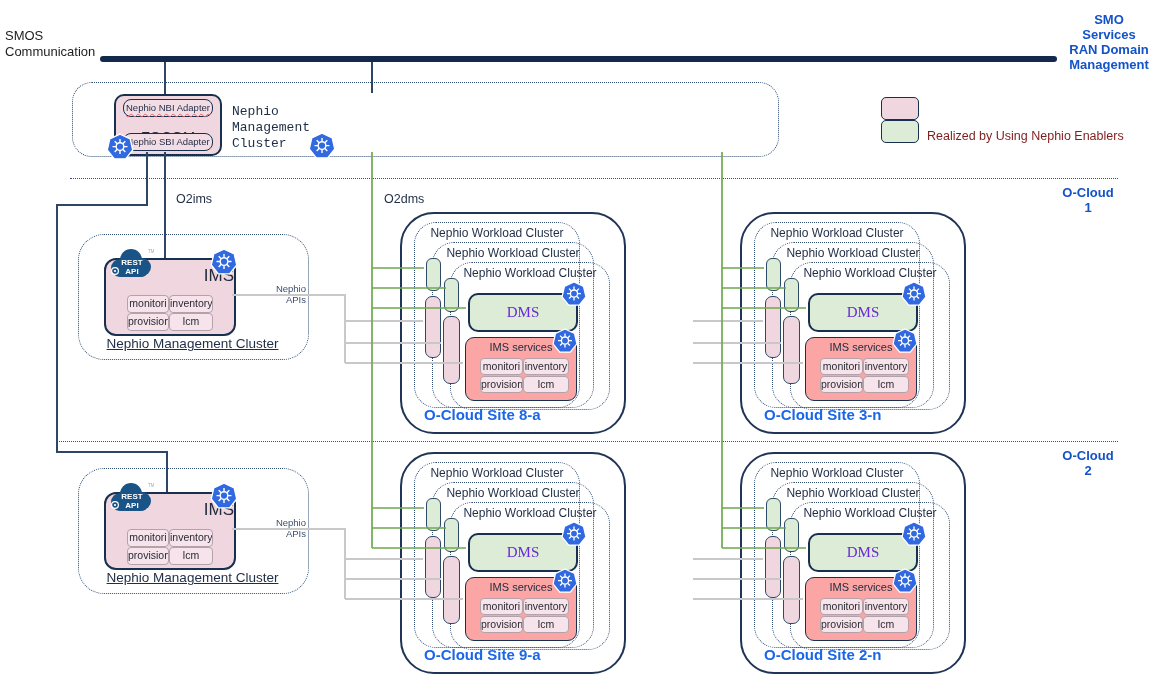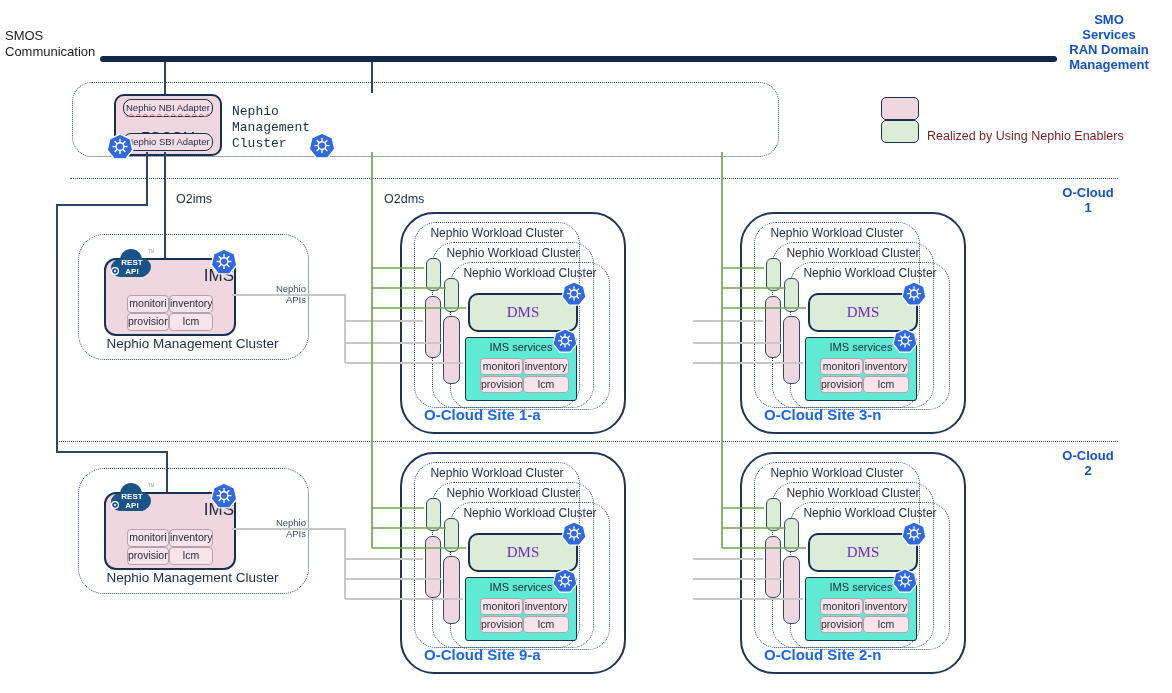--- a/index.html
+++ b/index.html
@@ -29,33 +29,33 @@
   .legend-swatch{position:absolute;left:881px;width:36px;height:21px;border:1.7px solid #17304f;border-radius:5px;}
   .legend-lbl{position:absolute;left:927px;top:111px;font-size:12.5px;color:#7f1d1d;margin-top:18px;}
   
   .iface{position:absolute;font-size:12.5px;color:#1f2d45;}
   
   .ims-dotbox{position:absolute;left:78px;width:229px;height:124px;border:1.6px dotted #2e4c72;border-radius:26px;}
   .ims-box{position:absolute;left:104px;width:128px;height:74px;background:#f0d6de;border:2px solid #17304f;border-radius:12px;}
   .ims-title{position:absolute;left:0;top:6px;width:100%;text-align:right;font-size:17px;color:#232c3d;}
   .svc{position:absolute;background:#f6e4ea;border:1.2px solid #b3a2ac;border-radius:4px;
     font-size:10.5px;color:#2a2a35;text-align:center;line-height:15px;white-space:nowrap;overflow:hidden;}
-  .ims-cluster-lbl{position:absolute;left:0;width:100%;text-align:center;font-size:13.5px;color:#1f2d45;}
+  .ims-cluster-lbl{position:absolute;left:0;width:100%;text-align:center;font-size:13.5px;color:#1f2d45;text-decoration:underline;}
   .napis{position:absolute;left:254px;width:52px;text-align:right;font-size:9.5px;color:#3c4e6a;}
   
   .site{position:absolute;width:222px;height:218px;border:2px solid #1f3456;border-radius:34px;background:transparent;}
   .wcluster{position:absolute;border:1.5px dotted #2e4c72;border-radius:22px;}
   .wc-lbl{position:absolute;top:3px;left:0;width:100%;text-align:center;font-size:12px;color:#1f2d45;white-space:nowrap;}
   .tab{position:absolute;border:1.6px solid #2a4a66;}
   .tab.g{background:#dcecd6;border-radius:6px;}
   .tab.p{background:#f0d6de;border-radius:7px;}
   .dms{position:absolute;left:66px;top:79px;width:106px;height:35px;background:#dcecd6;border:2px solid #17304f;
     border-radius:10px;display:flex;align-items:center;justify-content:center;font-size:15px;color:#6d28d9;font-family:Liberation Serif, serif;}
-  .imssvc{position:absolute;left:63px;top:123px;width:110px;height:62px;background:#5eead4;
-    border:1.8px solid #17304f;border-radius:3px;}
+  .imssvc{position:absolute;left:63px;top:123px;width:110px;height:62px;background:#fca5a5;
+    border:1.8px solid #17304f;border-radius:9px;}
   .imssvc-title{position:absolute;top:3px;left:0;width:100%;text-align:center;font-size:11px;color:#232c3d;}
   .site-lbl{position:absolute;left:22px;top:192px;font-size:15px;font-weight:bold;color:#1b66e8;white-space:nowrap;}
   
   .k8s{position:absolute;width:30px;height:30px;}
   .k8s svg{width:100%;height:100%;display:block;}
   .k8s-sm{width:28px;height:28px;}
   .restapi{position:absolute;width:48px;height:38px;}
   .restapi svg{width:100%;height:100%;display:block;}
   svg.lines{position:absolute;left:0;top:0;z-index:6;pointer-events:none;}
 </style>
@@ -250,21 +250,21 @@
     </div>
     <div class="k8s k8s-sm" style="left:149px;top:113px;">
       <svg viewBox="0 0 36 36">
           <polygon points="18,2.5 30.3,8.4 33.3,21.6 24.8,32.2 11.2,32.2 2.7,21.6 5.7,8.4" fill="#3069e0" stroke="#fff" stroke-width="1.6"></polygon>
           <g stroke="#fff" fill="none" stroke-width="1.7">
             <circle cx="18" cy="17.5" r="4.6"></circle>
             <path d="M18,12.9 V8.5 M18,22.1 V26.5 M13.4,17.5 H9 M22.6,17.5 H27 M14.7,14.2 L11.6,11.1 M21.3,14.2 L24.4,11.1 M14.7,20.8 L11.6,23.9 M21.3,20.8 L24.4,23.9"></path>
           </g>
         </svg>
       </div>
-    <div class="site-lbl">O-Cloud Site 1-a</div>
+    <div class="site-lbl">O-Cloud Site 8-a</div>
   </div>
 
   <div class="site" style="left:740px;top:212px;">
     <div class="wcluster" style="left:12px;top:8px;width:164px;height:184px;">
       <div class="wc-lbl">Nephio Workload Cluster</div>
       </div>
     <div class="wcluster" style="left:30px;top:28px;width:160px;height:164px;">
       <div class="wc-lbl">Nephio Workload Cluster</div>
       </div>
     <div class="wcluster" style="left:48px;top:48px;width:158px;height:146px;">

